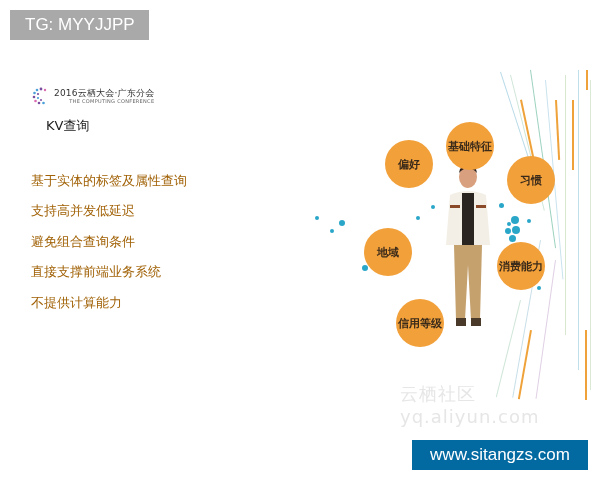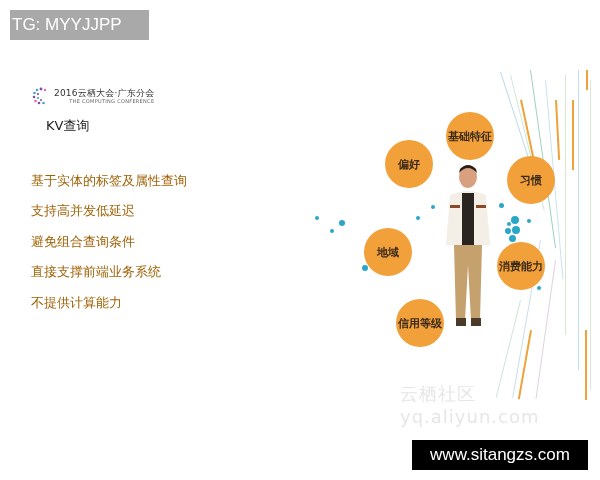--- a/index.html
+++ b/index.html
@@ -4,21 +4,21 @@
   <style>
     html, body { margin: 0; padding: 0; }
     body {
       width: 600px; height: 480px; position: relative; overflow: hidden;
       background: #ffffff;
       font-family: "DejaVu Sans", "Liberation Sans", sans-serif;
     }
     .tag-top {
       position: absolute; left: 10px; top: 10px; width: 139px; height: 30px;
       background: #a9a9a9; color: #ffffff; font-size: 17px;
-      line-height: 30px; padding-left: 2px; box-sizing: border-box;
+      line-height: 30px; padding-left: 15px; box-sizing: border-box;
       font-family: "Liberation Sans", sans-serif;
     }
     .logo { position: absolute; left: 31px; top: 86px; display: flex; align-items: center; text-align: right; }
     .logo-mark { width: 20px; height: 20px; position: relative; }
     .logo-text { margin-left: 3px; line-height: 1; }
     .logo-cn { font-size: 9px; color: #333; letter-spacing: 0.2px; }
     .logo-en { font-size: 5px; color: #666; letter-spacing: 0.3px; margin-top: 1px; }
     .slide-title { position: absolute; left: 46px; top: 117px; font-size: 13px; color: #222; }
     .bullets { position: absolute; left: 31px; top: 172px; margin: 0; padding: 0; list-style: none; }
     .bullets li { font-size: 13px; color: #a16207; height: 30.4px; line-height: 18px; }
@@ -29,21 +29,21 @@
       font-size: 11px; color: #3a2a1a; font-weight: bold;
     }
     .dot { position: absolute; border-radius: 50%; background: #2aa6c9; }
     .line { position: absolute; width: 1px; transform-origin: top left; }
     .watermark {
       position: absolute; left: 400px; top: 382px; font-size: 18px; color: #e6e6e6;
       letter-spacing: 1px;
     }
     .tag-bottom {
       position: absolute; left: 412px; top: 440px; width: 176px; height: 30px;
-      background: #000000; color: #ffffff; font-size: 17px; line-height: 30px;
+      background: #0369a1; color: #ffffff; font-size: 17px; line-height: 30px;
       text-align: center; font-family: "Liberation Sans", sans-serif;
     }
     .person { position: absolute; left: 438px; top: 165px; width: 56px; height: 170px; }
   </style>
 </head>
 <body>
 
 <div class="tag-top">TG: MYYJJPP</div>
 
 <div class="logo">
@@ -123,21 +123,21 @@
     <path d="M12 30 Q30 22 48 30 L52 80 L8 80 Z" fill="#f3efe6"></path>
     <rect x="24" y="28" width="12" height="52" fill="#2b2522"></rect>
     <rect x="12" y="40" width="10" height="3" fill="#8a4a2a"></rect>
     <rect x="38" y="40" width="10" height="3" fill="#8a4a2a"></rect>
     <path d="M16 80 L44 80 L42 155 L33 155 L30 100 L27 155 L18 155 Z" fill="#c5a16e"></path>
     <rect x="18" y="153" width="10" height="8" fill="#4a3a2a"></rect>
     <rect x="33" y="153" width="10" height="8" fill="#4a3a2a"></rect>
   </svg>
 </div>
 
-<div class="circle" style="left:446px;top:112px;width:48px;height:48px;">
+<div class="circle" style="left:446px;top:122px;width:48px;height:48px;">
   <span>基础特征</span>
 </div>
 <div class="circle" style="left:385px;top:140px;width:48px;height:48px;">
   <span>偏好</span>
 </div>
 <div class="circle" style="left:507px;top:156px;width:48px;height:48px;">
   <span>习惯</span>
 </div>
 <div class="circle" style="left:364px;top:228px;width:48px;height:48px;">
   <span>地域</span>

